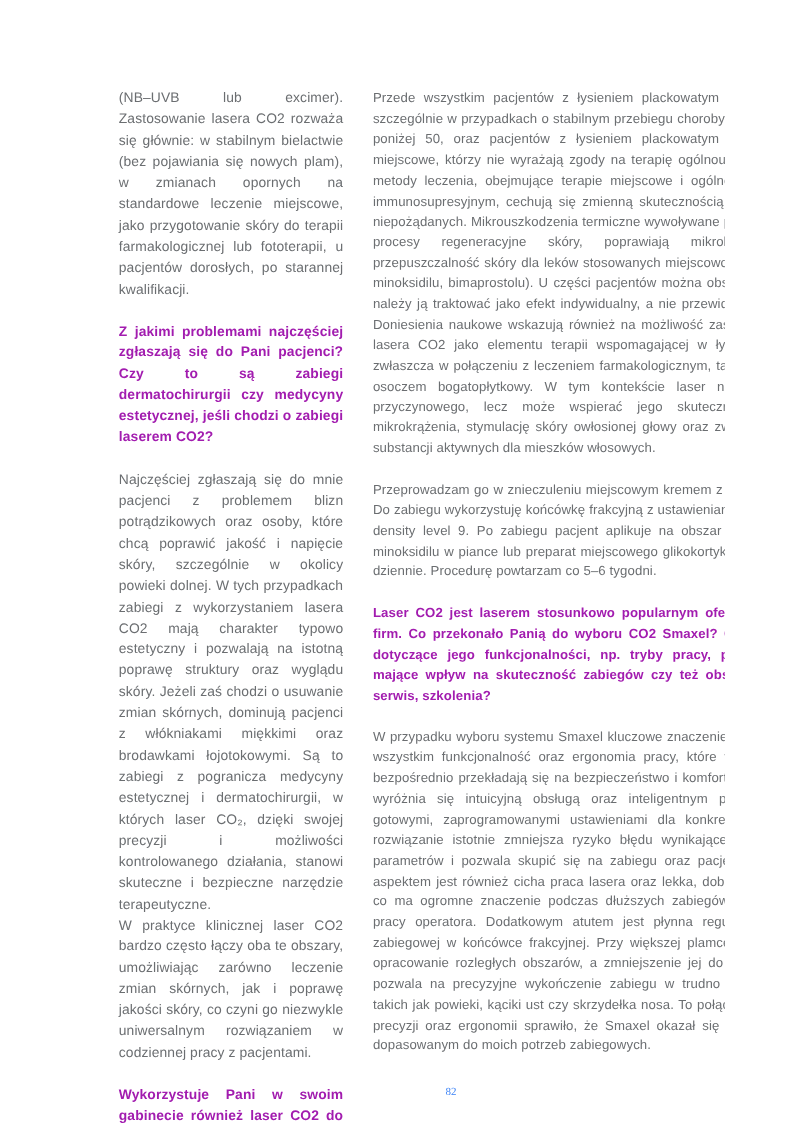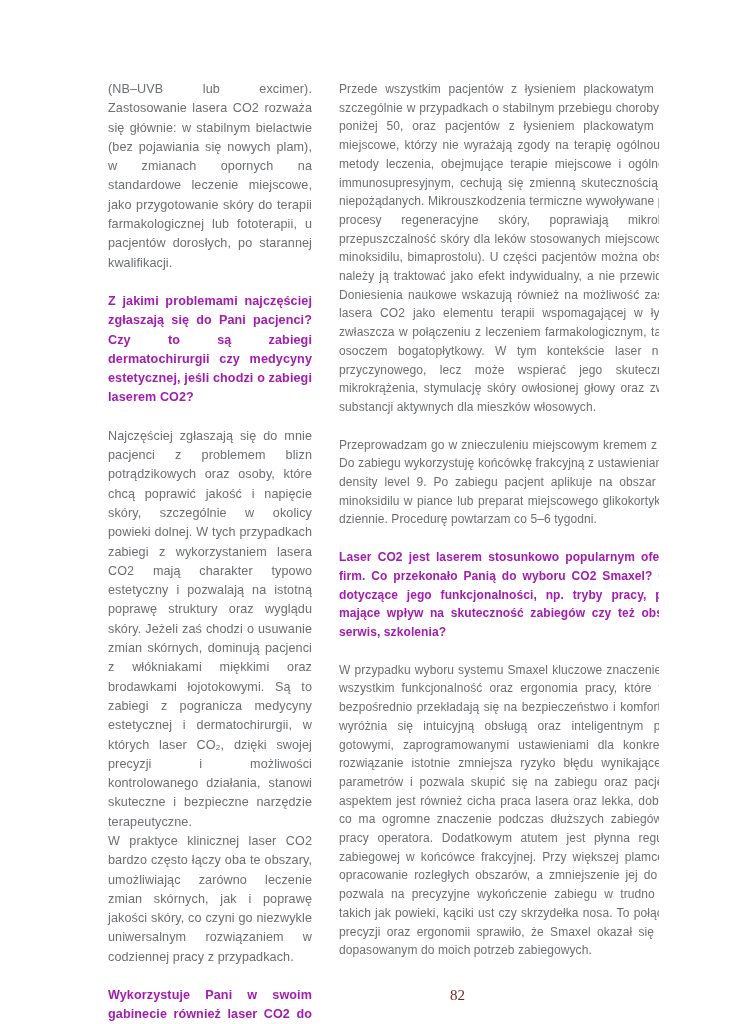--- a/index.html
+++ b/index.html
@@ -34,36 +34,36 @@
   .block.question { color: #a21caf; font-weight: 700; }
 
   .block + .block { margin-top: 19px; }
   .block.body-flush { margin-top: 0; }
 
   .page-number {
     position: absolute;
     top: 971px;
     left: 330px;
     width: 60px;
-    text-align: right;
+    text-align: left;
     font-family: "Liberation Serif", "DejaVu Serif", serif;
-    font-size: 15px;
-    color: #7f1d1d;
+    font-size: 10px;
+    color: #3b82f6;
   }
 </style>
 </head>
 <body>
 
 <div class="page">
   <div class="columns">
     <div class="col col-left">
         <p class="block body">(NB–UVB lub excimer). Zastosowanie lasera CO2 rozważa się głównie: w stabilnym bielactwie (bez pojawiania się nowych plam), w zmianach opornych na standardowe leczenie miejscowe, jako przygotowanie skóry do terapii farmakologicznej lub fototerapii, u pacjentów dorosłych, po starannej kwalifikacji.</p>
         <p class="block question">Z jakimi problemami najczęściej zgłaszają się do Pani pacjenci? Czy to są zabiegi dermatochirurgii czy medycyny estetycznej, jeśli chodzi o zabiegi laserem CO2?</p>
         <p class="block body">Najczęściej zgłaszają się do mnie pacjenci z problemem blizn potrądzikowych oraz osoby, które chcą poprawić jakość i napięcie skóry, szczególnie w okolicy powieki dolnej. W tych przypadkach zabiegi z wykorzystaniem lasera CO2 mają charakter typowo estetyczny i pozwalają na istotną poprawę struktury oraz wyglądu skóry. Jeżeli zaś chodzi o usuwanie zmian skórnych, dominują pacjenci z włókniakami miękkimi oraz brodawkami łojotokowymi. Są to zabiegi z pogranicza medycyny estetycznej i dermatochirurgii, w których laser CO₂, dzięki swojej precyzji i możliwości kontrolowanego działania, stanowi skuteczne i bezpieczne narzędzie terapeutyczne.</p>
-        <p class="block body-flush">W praktyce klinicznej laser CO2 bardzo często łączy oba te obszary, umożliwiając zarówno leczenie zmian skórnych, jak i poprawę jakości skóry, co czyni go niezwykle uniwersalnym rozwiązaniem w codziennej pracy z przypadkach.</p>
+        <p class="block body-flush">W praktyce klinicznej laser CO2 bardzo często łączy oba te obszary, umożliwiając zarówno leczenie zmian skórnych, jak i poprawę jakości skóry, co czyni go niezwykle uniwersalnym rozwiązaniem w codziennej pracy z pacjentami.</p>
         <p class="block question">Wykorzystuje Pani w swoim gabinecie również laser CO2 do zabiegów trychologicznych. Jest to raczej rzadko spotykany zakres zastosowań. Jak kwalifikuje Pani pacjentów do zabiegów laserowych?</p>
       </div>
     <div class="col col-right">
         <p class="block body">Przede wszystkim pacjentów z łysieniem plackowatym opornym na leczenie, szczególnie w przypadkach o stabilnym przebiegu choroby i przy wskaźniku SALT poniżej 50, oraz pacjentów z łysieniem plackowatym opornym na leczenie miejscowe, którzy nie wyrażają zgody na terapię ogólnoustrojową. Standardowe metody leczenia, obejmujące terapie miejscowe i ogólnoustrojowe o działaniu immunosupresyjnym, cechują się zmienną skutecznością oraz ryzykiem działań niepożądanych. Mikrouszkodzenia termiczne wywoływane przez frakcję: stymulują procesy regeneracyjne skóry, poprawiają mikrokrążenie, zwiększają przepuszczalność skóry dla leków stosowanych miejscowo (np. kortykosteroidów, minoksidilu, bimaprostolu). U części pacjentów można obserwować poprawę, ale należy ją traktować jako efekt indywidualny, a nie przewidywalny rezultat terapii. Doniesienia naukowe wskazują również na możliwość zastosowania frakcyjnego lasera CO2 jako elementu terapii wspomagającej w łysieniu androgenowym, zwłaszcza w połączeniu z leczeniem farmakologicznym, takim jak dutasteryd, lub osoczem bogatopłytkowy. W tym kontekście laser nie zastępuje leczenia przyczynowego, lecz może wspierać jego skuteczność przez poprawę mikrokrążenia, stymulację skóry owłosionej głowy oraz zwiększenie dostępności substancji aktywnych dla mieszków włosowych.</p>
         <p class="block body">Przeprowadzam go w znieczuleniu miejscowym kremem z lignokainą i prylokainą. Do zabiegu wykorzystuję końcówkę frakcyjną z ustawieniami energii 18 lub 21 mJ, density level 9. Po zabiegu pacjent aplikuje na obszar pozabiegowy preparat minoksidilu w piance lub preparat miejscowego glikokortykosteroidu w kremie raz dziennie. Procedurę powtarzam co 5–6 tygodni.</p>
         <p class="block question">Laser CO2 jest laserem stosunkowo popularnym oferowanym przez wiele firm. Co przekonało Panią do wyboru CO2 Smaxel? Czy były to elementy dotyczące jego funkcjonalności, np. tryby pracy, parametry techniczne mające wpływ na skuteczność zabiegów czy też obsługa techniczna, np. serwis, szkolenia?</p>
         <p class="block body">W przypadku wyboru systemu Smaxel kluczowe znaczenie miały dla mnie przede wszystkim funkcjonalność oraz ergonomia pracy, które w codziennej praktyce bezpośrednio przekładają się na bezpieczeństwo i komfort zabiegów. Urządzenie wyróżnia się intuicyjną obsługą oraz inteligentnym panelem sterowania z gotowymi, zaprogramowanymi ustawieniami dla konkretnych procedur. Takie rozwiązanie istotnie zmniejsza ryzyko błędu wynikającego z nieprawidłowych parametrów i pozwala skupić się na zabiegu oraz pacjencie. Bardzo ważnym aspektem jest również cicha praca lasera oraz lekka, dobrze wyważona głowica, co ma ogromne znaczenie podczas dłuższych zabiegów i wpływa na komfort pracy operatora. Dodatkowym atutem jest płynna regulacja średnicy plamki zabiegowej w końcówce frakcyjnej. Przy większej plamce możliwe jest szybkie opracowanie rozległych obszarów, a zmniejszenie jej do minimalnego rozmiaru pozwala na precyzyjne wykończenie zabiegu w trudno dostępnych okolicach, takich jak powieki, kąciki ust czy skrzydełka nosa. To połączenie łatwości obsługi, precyzji oraz ergonomii sprawiło, że Smaxel okazał się rozwiązaniem najlepiej dopasowanym do moich potrzeb zabiegowych.</p>
       </div>
   </div>
   <div class="page-number">82</div>

